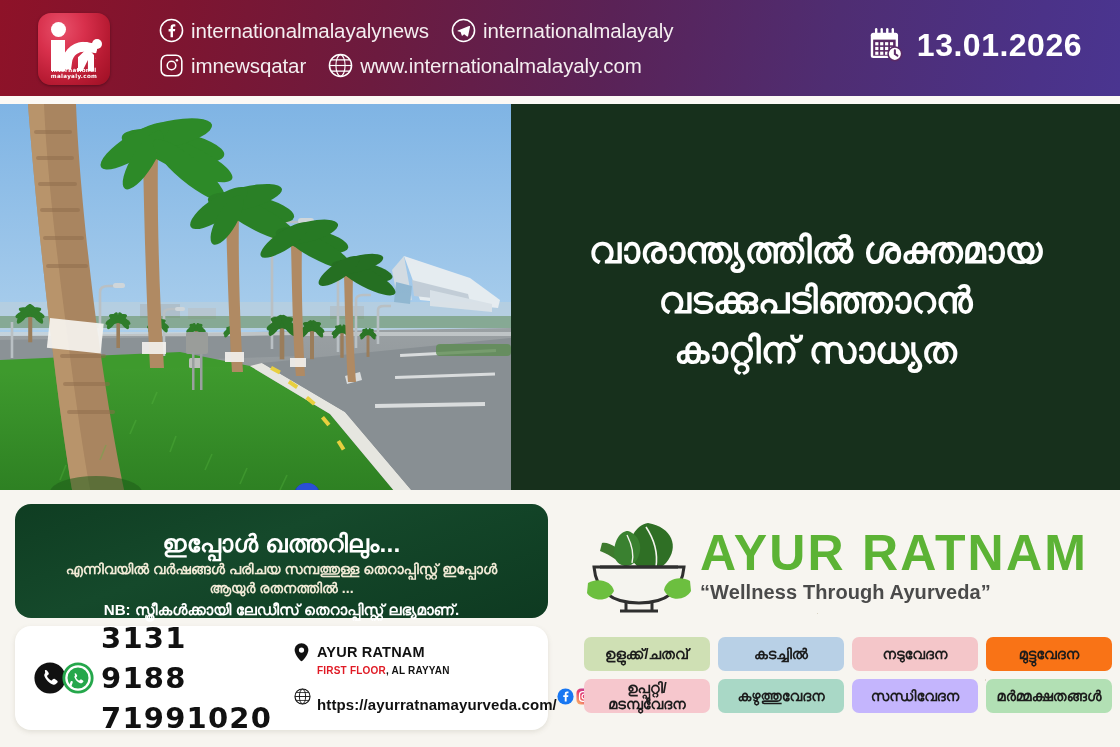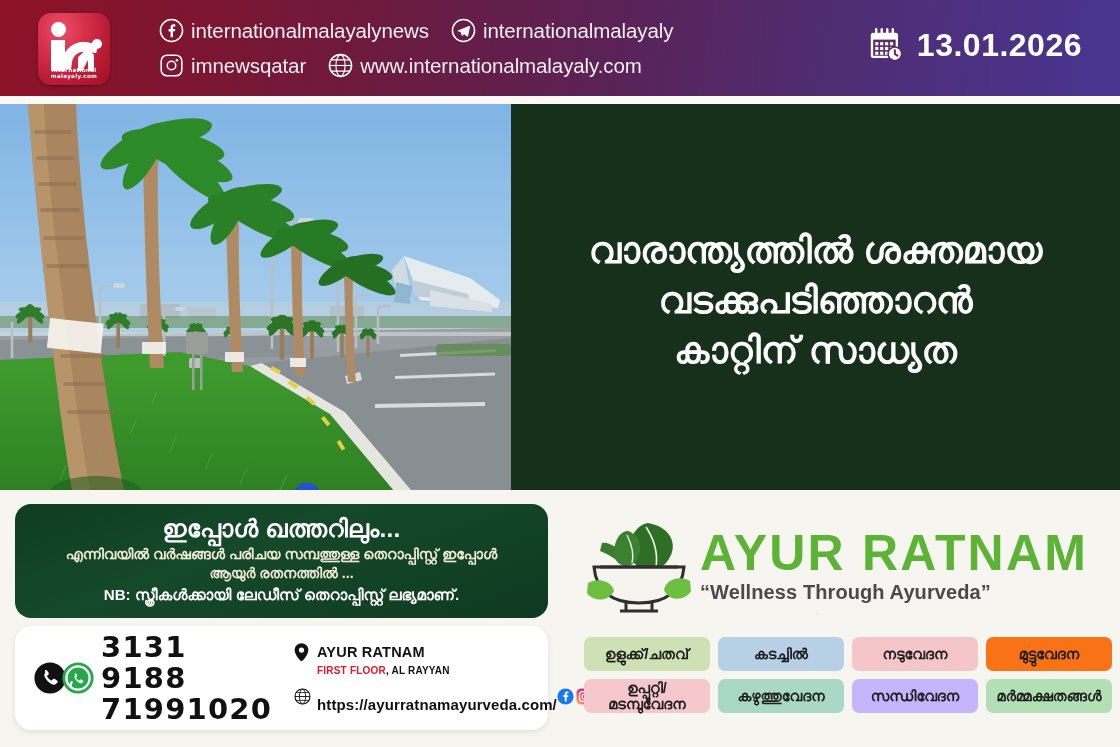--- a/index.html
+++ b/index.html
@@ -150,21 +150,21 @@
       radial-gradient(1.2px 1.2px at 46% 88%, rgba(190,180,150,.4) 50%, transparent 51%);
     pointer-events: none;
   }
 
   
   .adbox {
     position: absolute; left: 15px; top: 14px;
     width: 533px; height: 114px;
     border-radius: 16px;
     background: linear-gradient(160deg, #0f3d22 0%, #15492b 40%, #0e3a21 100%);
-    padding: 9px 14px 8px;
+    padding: 24px 14px 8px;
     text-align: center;
   }
   .adbox .adtitle {
     color: #ffffff; font-weight: 700;
     font-size: 24.5px; line-height: 32px;
     letter-spacing: .2px;
     font-family: "Liberation Sans", sans-serif;
   }
   .adbox .adline {
     color: #f1ead6; font-weight: 600;
@@ -187,21 +187,21 @@
     box-shadow: 0 2px 5px rgba(120,110,90,.16);
     display: flex; align-items: center;
     padding: 0 16px 0 18px;
   }
   .ph-icons { display: flex; align-items: center; margin-right: 6px; }
   .ph-icons svg { display: block; }
   .ph-icons .wa { margin-left: -6px; }
   .phones {
     font-family: "DejaVu Sans", sans-serif;
     font-weight: 700; color: #111;
-    font-size: 29px; line-height: 31px;
+    font-size: 29px; line-height: 40px;
     letter-spacing: 1.2px;
   }
   .addr {
     margin-left: 22px;
     flex: 1;
     font-family: "Liberation Sans", sans-serif;
   }
   .addr .r {
     display: flex; align-items: center;
     line-height: 18px;

